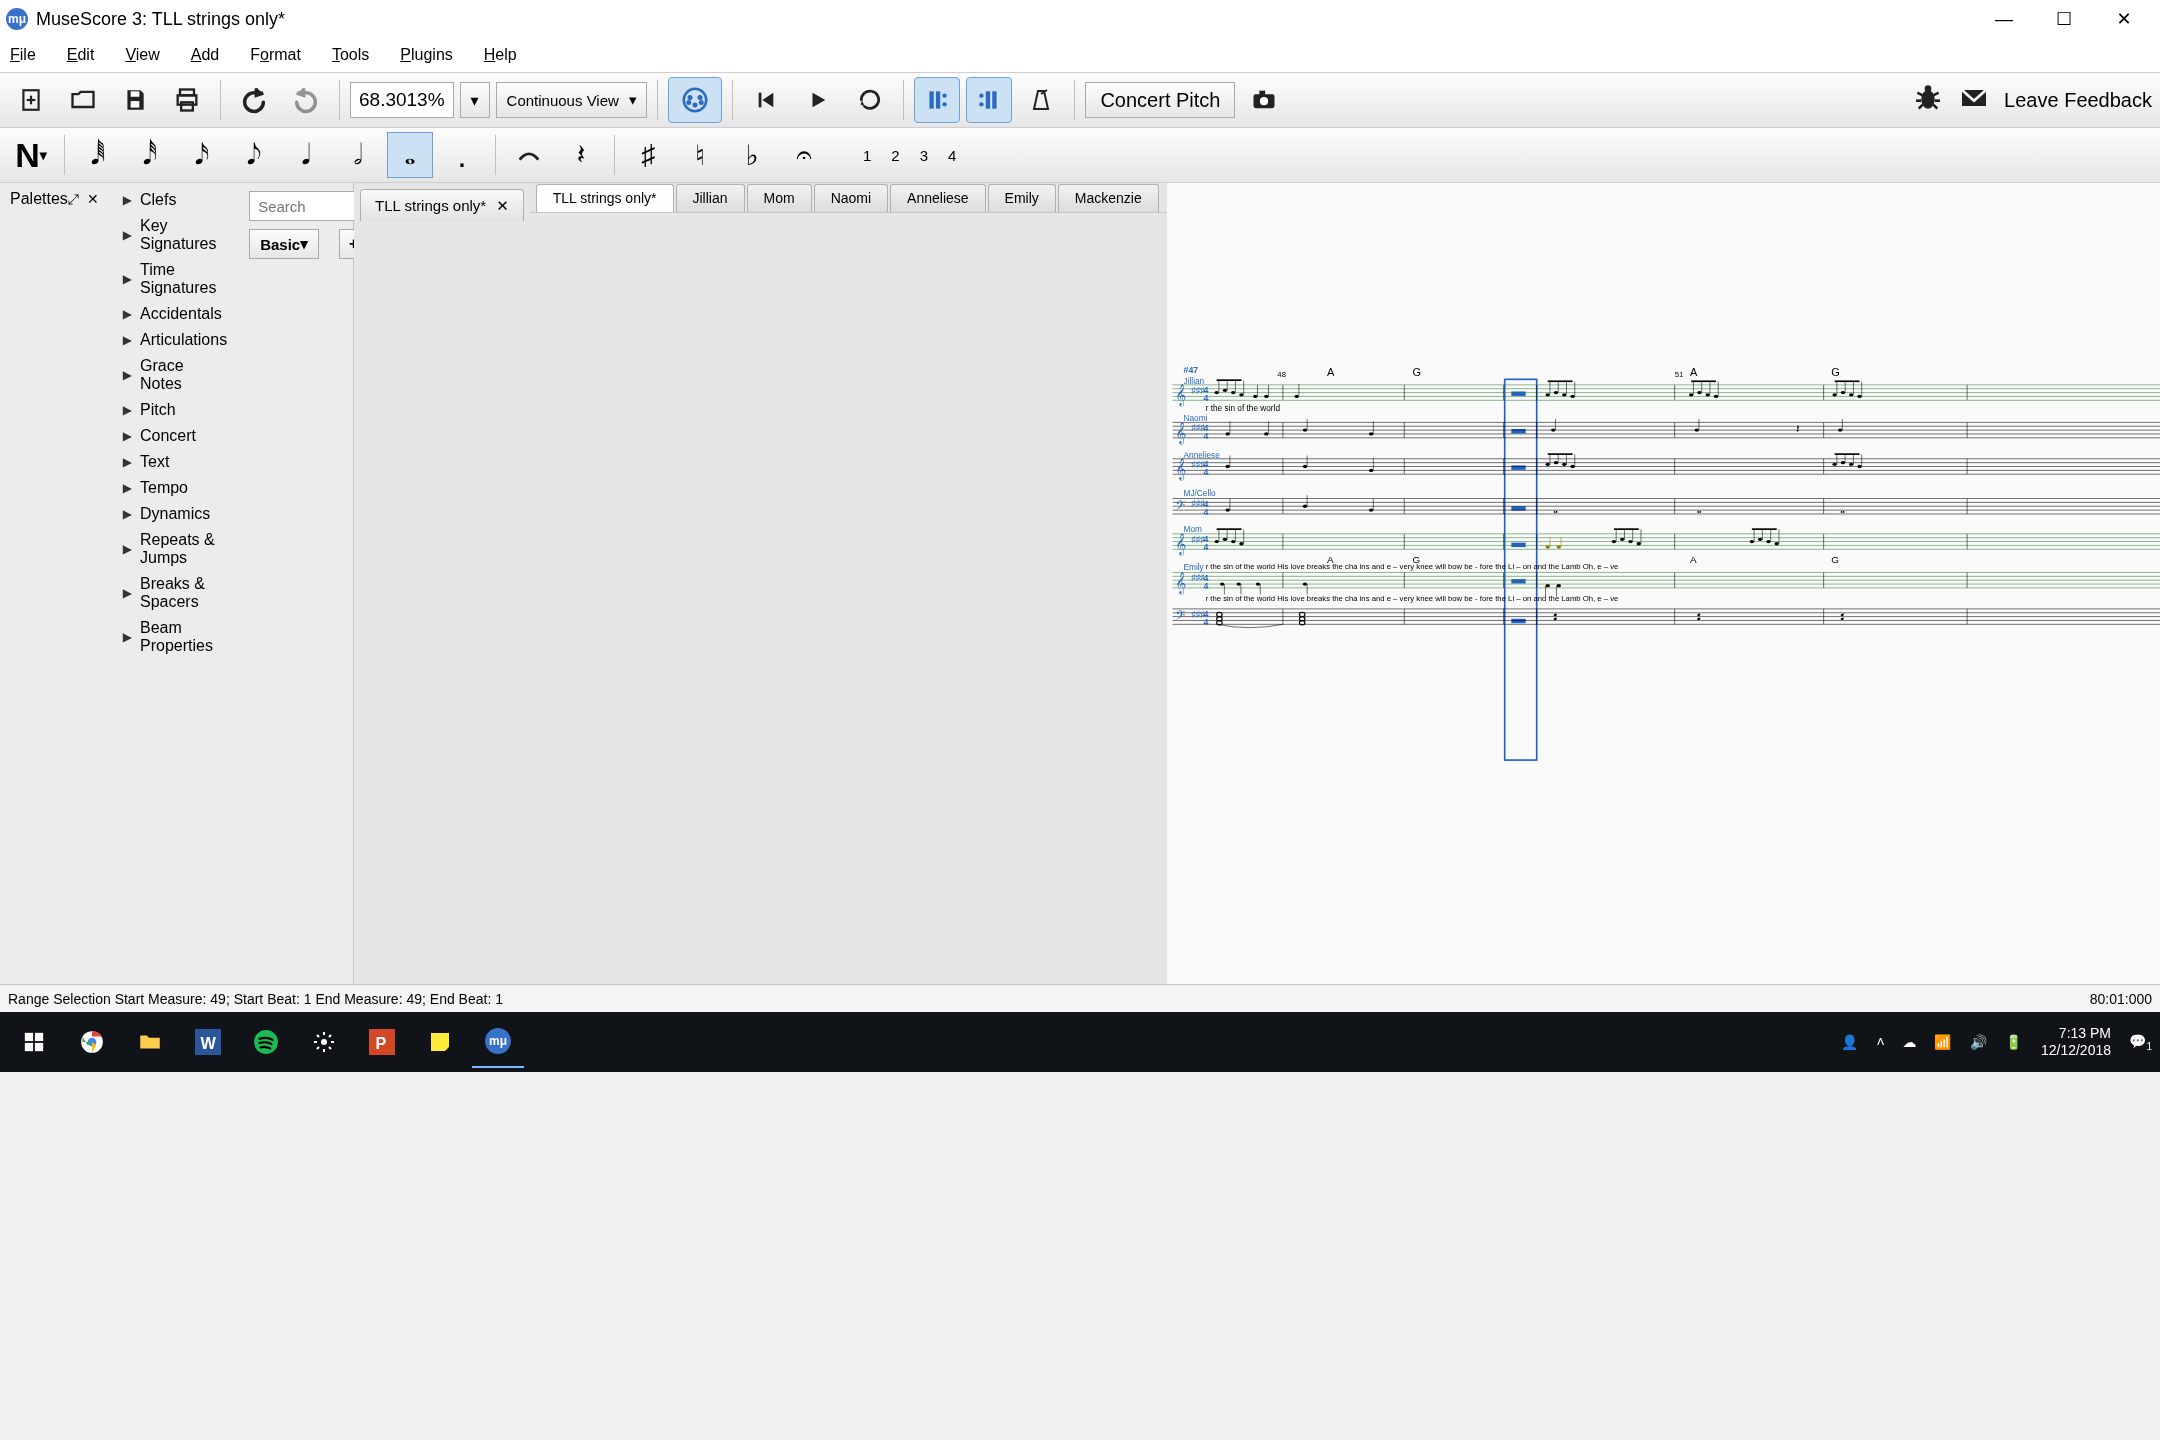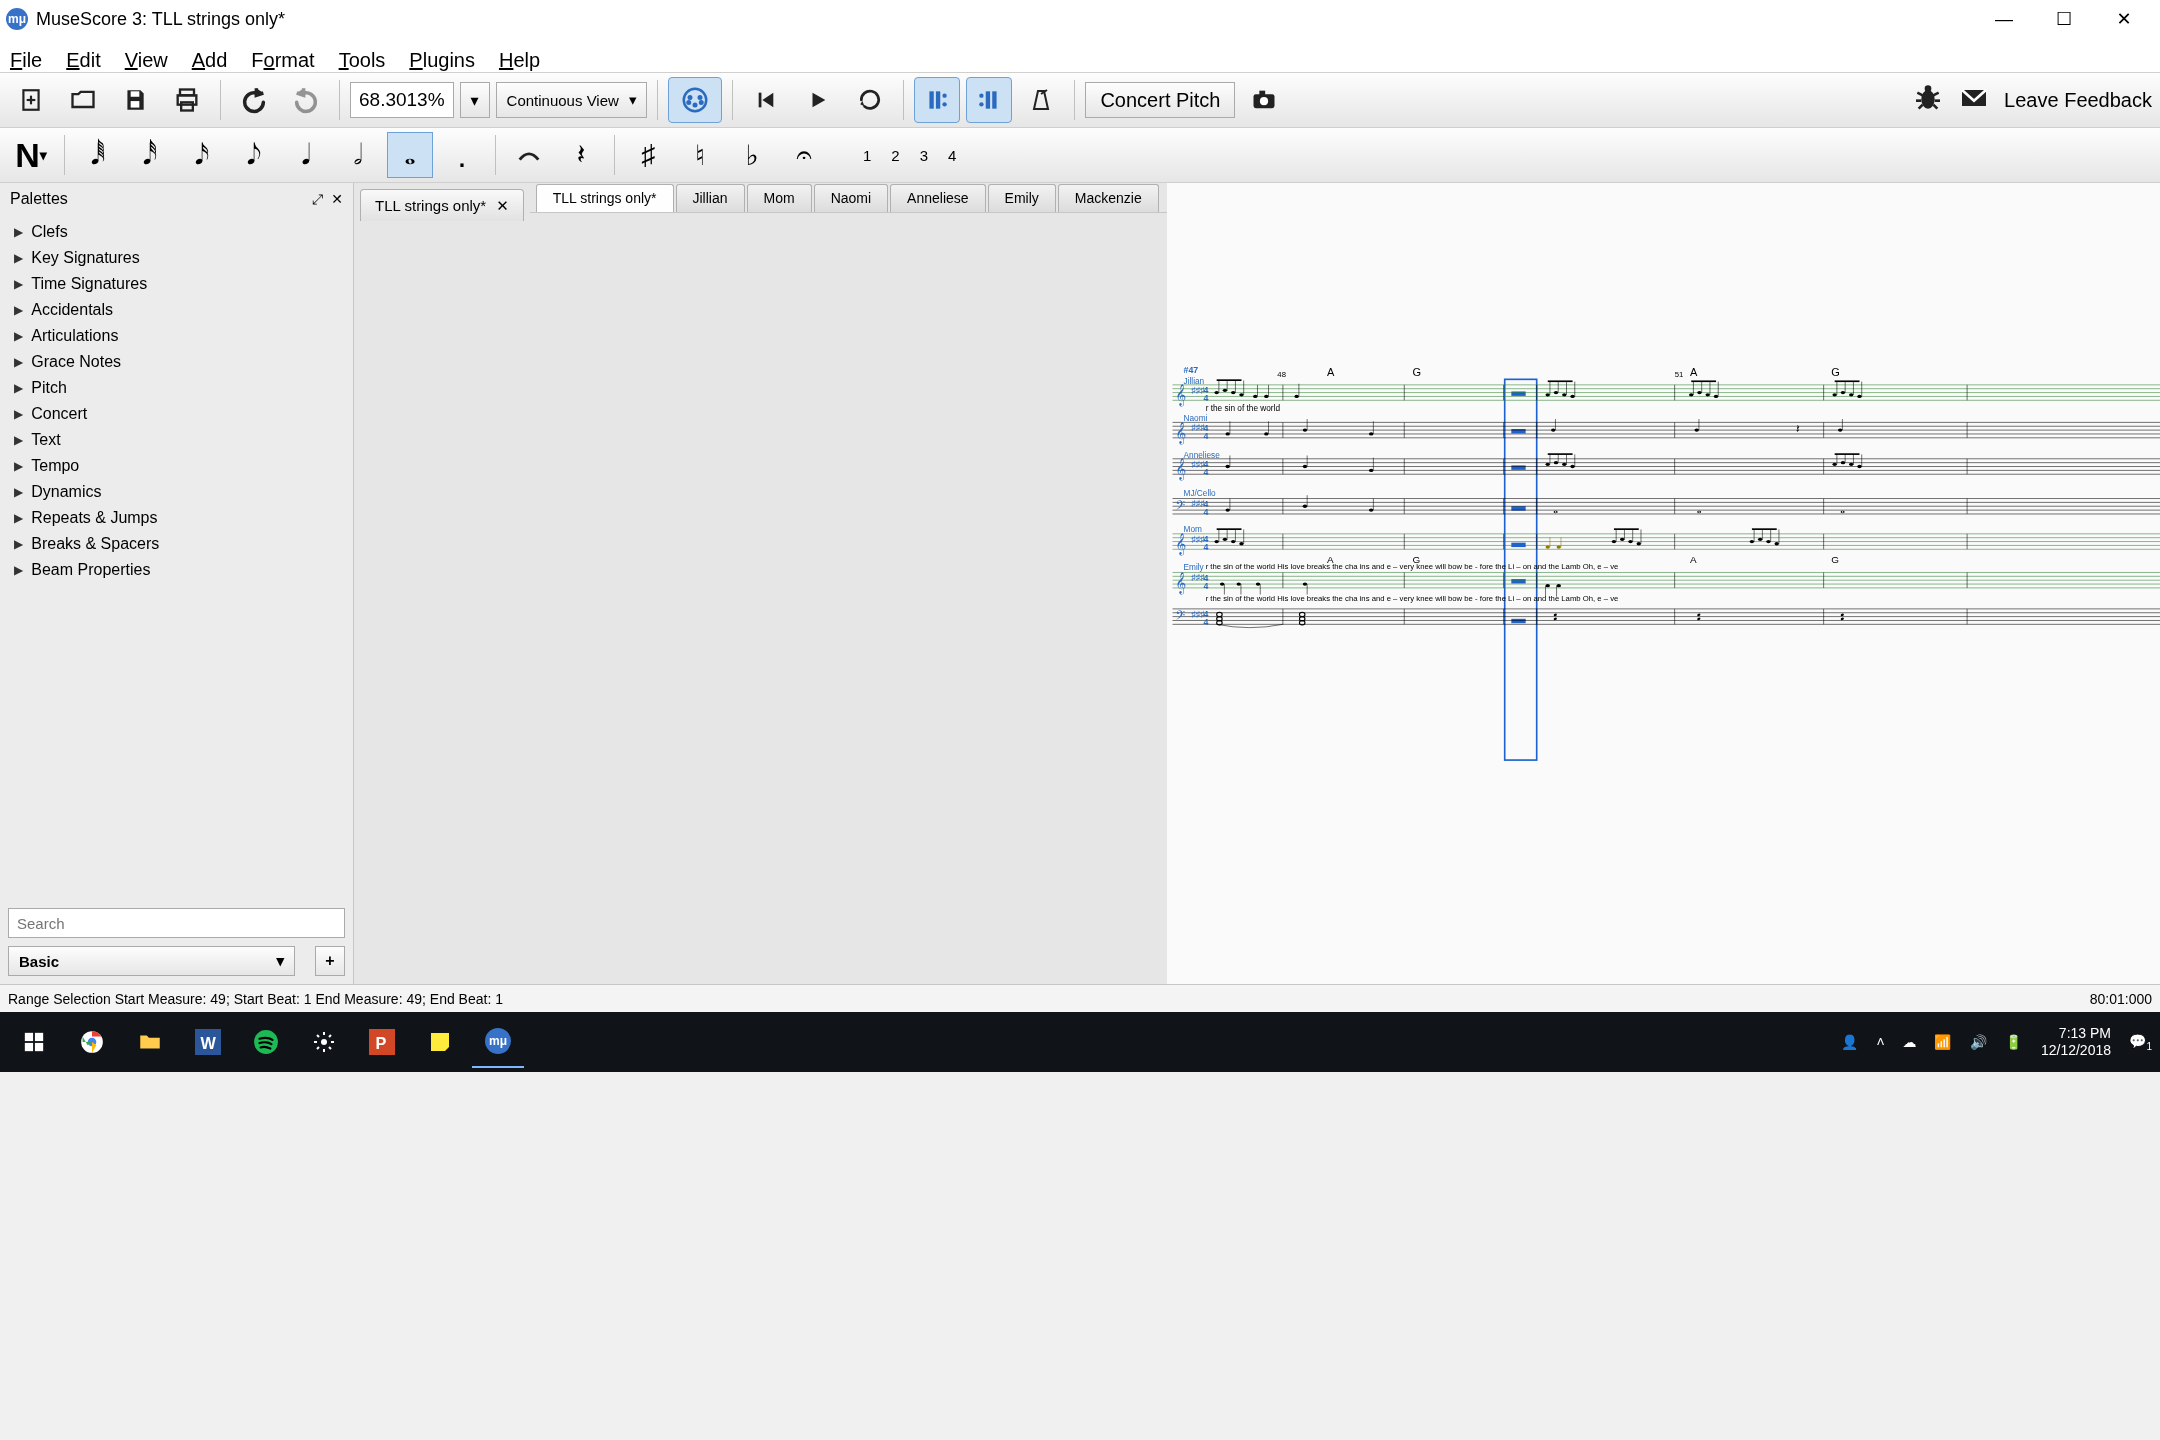--- a/index.html
+++ b/index.html
@@ -5,42 +5,42 @@
   * { margin: 0; padding: 0; box-sizing: border-box; font-family: "Segoe UI", Tahoma, sans-serif; }
   html, body { width: 100%; height: 100%; background: #f0f0f0; overflow: hidden; }
   .window { width: 2160px; height: 1072px; transform-origin: top left; background: #1d4ed8; display: flex; flex-direction: column; }
 
   .titlebar { height: 38px; display: flex; align-items: center; padding: 0 6px; background: #fff; }
   .titlebar .icon { width: 22px; height: 22px; background: #3771c8; border-radius: 50%; display: inline-flex; align-items: center; justify-content: center; color: #fff; font-weight: bold; font-size: 12px; margin-right: 8px; }
   .titlebar .title { font-size: 18px; color: #000; }
   .titlebar .spacer { flex: 1; }
   .titlebar .winbtn { width: 60px; height: 100%; display: flex; align-items: center; justify-content: center; font-size: 18px; cursor: default; }
 
-  .menubar { height: 34px; display: flex; align-items: flex-end; padding: 0 10px; gap: 24px; background: #fff; font-size: 20px; }
+  .menubar { height: 34px; display: flex; align-items: center; padding: 0 10px; gap: 31px; background: #fff; font-size: 16px; }
   .menubar span { cursor: default; }
   .menubar span u { text-decoration: underline; }
 
   .toolbar { display: flex; align-items: center; padding: 4px 8px; gap: 6px; background: linear-gradient(#fdfdfd,#e6e6e6); border-top: 1px solid #cfcfcf; border-bottom: 1px solid #cfcfcf; }
   .tb-btn { min-width: 46px; height: 46px; display: flex; align-items: center; justify-content: center; border-radius: 4px; font-size: 24px; color: #222; }
   .tb-btn.wide { min-width: 54px; }
   .tb-sel { background: #cde1f4; border: 1px solid #6ea2d6; }
   .tb-sep { width: 1px; height: 40px; background: #c0c0c0; margin: 0 4px; }
   .zoom-box { height: 36px; border: 1px solid #aaa; background: #fff; padding: 0 8px; display: flex; align-items: center; font-size: 19px; }
   .zoom-dd { height: 36px; width: 30px; border: 1px solid #aaa; background: linear-gradient(#fdfdfd,#e6e6e6); display: flex; align-items: center; justify-content: center; }
   .view-box { height: 36px; border: 1px solid #aaa; background: linear-gradient(#fdfdfd,#e6e6e6); padding: 0 10px; display: flex; align-items: center; gap: 10px; font-size: 15px; }
   .concert-btn { height: 36px; border: 1px solid #aaa; background: linear-gradient(#fdfdfd,#e6e6e6); padding: 0 14px; display: flex; align-items: center; font-size: 20px; }
   .feedback { margin-left: auto; display: flex; align-items: center; gap: 14px; font-size: 20px; }
 
   .toolbar2 { display: flex; align-items: center; padding: 4px 8px; gap: 6px; background: linear-gradient(#fdfdfd,#e6e6e6); border-bottom: 1px solid #cfcfcf; }
   .nb { min-width: 46px; height: 46px; display: flex; align-items: center; justify-content: center; font-size: 28px; }
   .voice-nums { margin-left: 30px; display: flex; gap: 20px; font-size: 15px; }
 
   .body { flex: 1; display: flex; overflow: hidden; }
 
-  .palettes { width: 354px; background: #ececec; border-right: 1px solid #c6c6c6; display: flex; flex-direction: column; }
+  .palettes { width: 354px; background: #ececec; border-right: 1px solid #c6c6c6; display: flex; flex-direction: row; }
   .pal-header { height: 32px; display: flex; align-items: center; padding: 0 10px; font-size: 16px; }
   .pal-header .ctl { margin-left: auto; display: flex; gap: 8px; font-size: 14px; }
   .pal-list { flex: 1; padding: 4px 0; }
   .pal-item { display: flex; align-items: center; gap: 8px; padding: 4px 14px; font-size: 16px; }
   .pal-item .tri { font-size: 12px; color: #333; }
   .pal-footer { padding: 8px; display: flex; flex-direction: column; gap: 8px; }
   .pal-footer input { width: 100%; height: 30px; border: 1px solid #aaa; padding: 0 8px; font-size: 15px; }
   .pal-foot-row { display: flex; gap: 20px; font-weight: bold; }
   .pal-combo { flex: 1; height: 30px; border: 1px solid #aaa; background: linear-gradient(#fdfdfd,#e6e6e6); padding: 0 10px; display: flex; align-items: center; justify-content: space-between; font-size: 15px; }
   .pal-plus { width: 30px; height: 30px; border: 1px solid #aaa; background: linear-gradient(#fdfdfd,#e6e6e6); display: flex; align-items: center; justify-content: center; }

